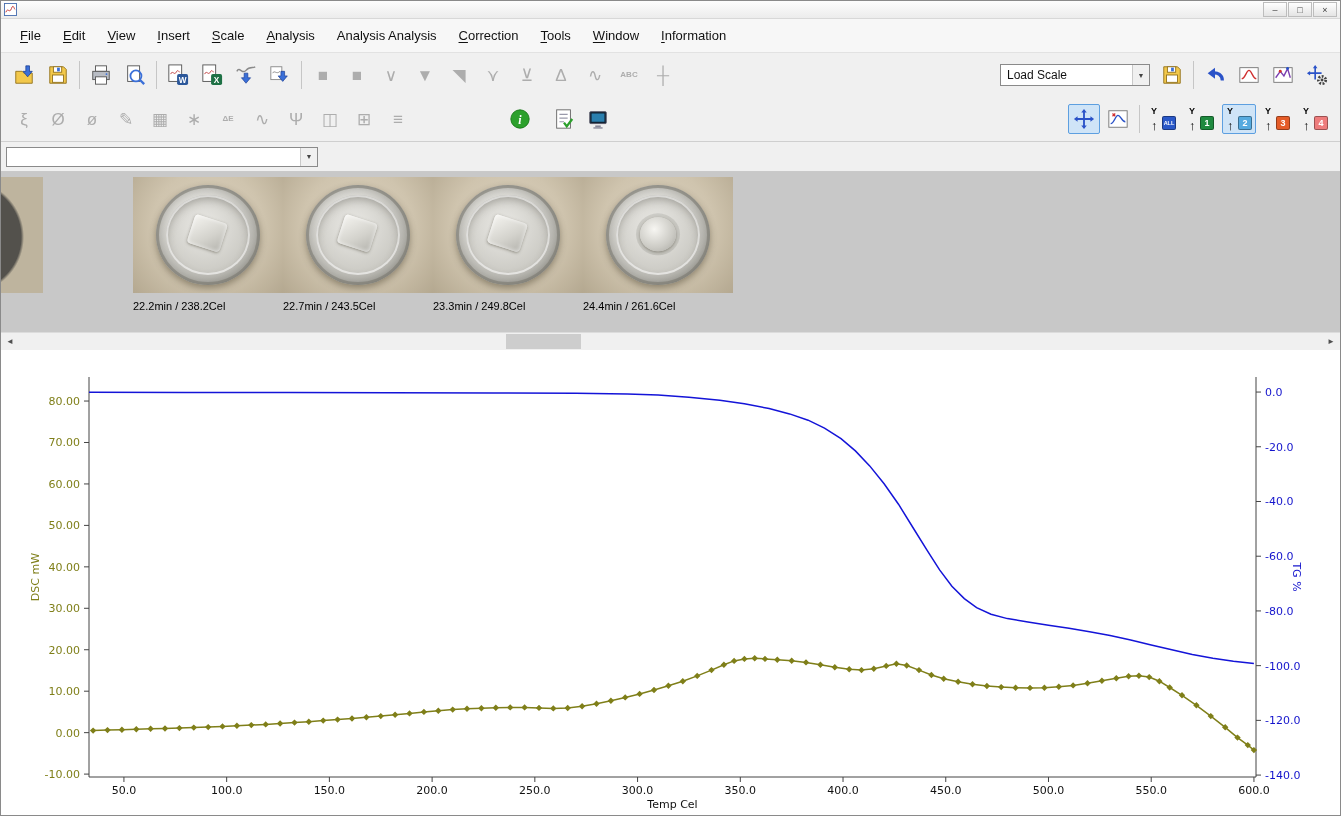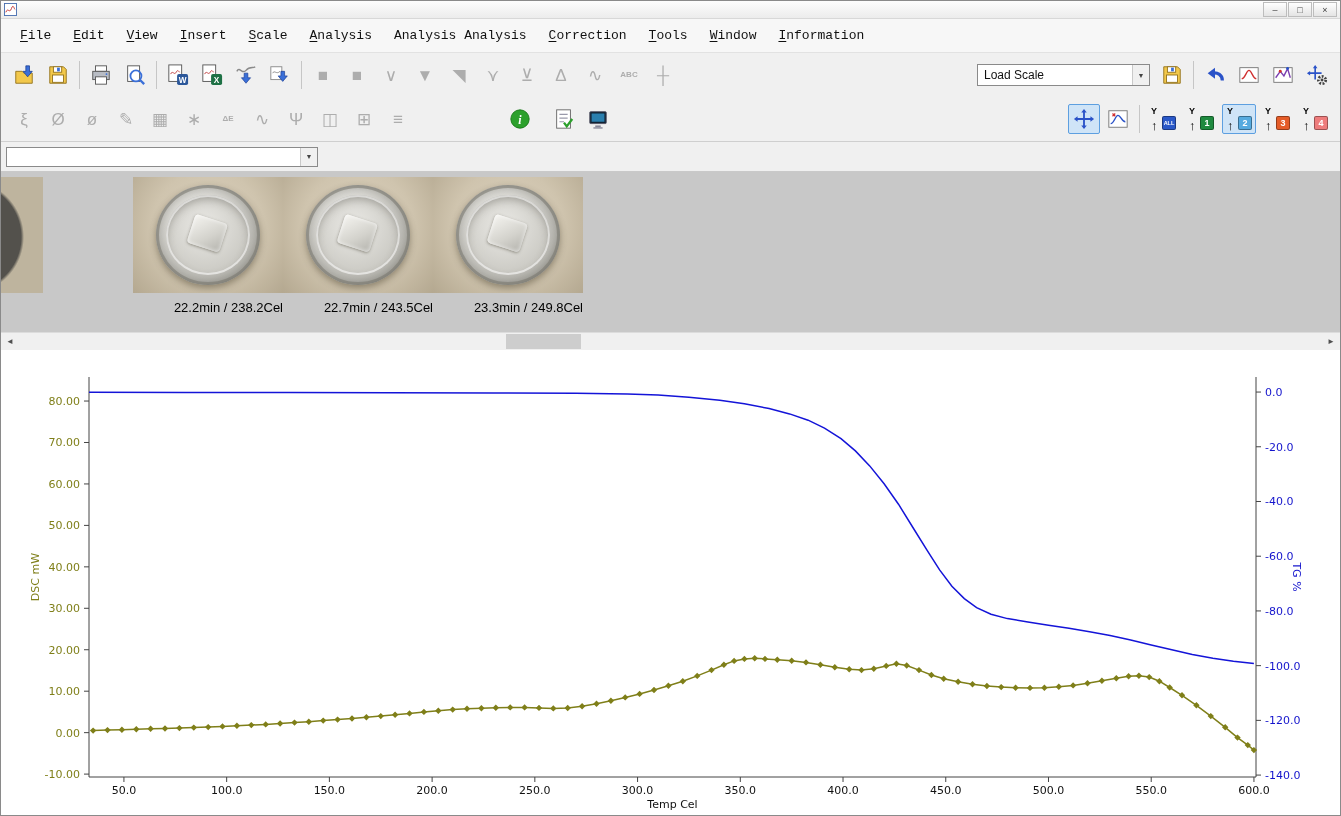--- a/index.html
+++ b/index.html
@@ -14,36 +14,36 @@
   
   .titlebar { height:18px; flex:0 0 18px; background:linear-gradient(#fdfdfd,#ececec);
     display:flex; align-items:center; padding:0 3px; border-bottom:1px solid #d8d8d8; }
   .app-icon { width:13px; height:13px; margin-right:4px; }
   .title-text { flex:1; font-size:10px; color:#333; }
   .win-btn { width:24px; height:15px; margin-left:1px; display:flex; align-items:center; justify-content:center;
     font-size:9px; color:#444; background:linear-gradient(#fff,#e4e4e4); border:1px solid #bdbdbd; cursor:default; }
   
   .menubar { height:34px; flex:0 0 34px; display:flex; align-items:center; background:#f7f7f7;
     border-bottom:1px solid #e2e2e2; padding-left:8px; }
-  .menu-item { padding:0 11px; font-size:13px; color:#111; cursor:default;font-family:Liberation Mono, monospace; }
+  .menu-item { padding:0 11px; font-size:13px; color:#111; cursor:default; }
   .menu-item u { text-underline-offset:2px; }
   
   .toolbar { background:#f0f0f0; border-bottom:1px solid #cfcfcf; flex:0 0 88px; }
   .tb-row { display:flex; align-items:center; height:44px; padding:0 6px; }
   .tb-btn { width:32px; height:30px; flex:0 0 auto; display:flex; align-items:center; justify-content:center;
     margin:0 1px; border:1px solid transparent; border-radius:2px; cursor:default; position:relative; }
   .tb-btn svg { width:22px; height:22px; }
   .tb-btn .glyph { font-size:17px; line-height:1; color:#a2a2a2; }
   .tb-btn .glyph.small { font-size:8px; font-weight:bold; letter-spacing:0; }
   .tb-btn.disabled .glyph { color:#adadad; }
   .tb-btn.selected { background:#cfe4f7; border-color:#5d9fe0; }
   .tb-sep { width:1px; height:28px; background:#c6c6c6; margin:0 4px; flex:0 0 1px; }
   .tb-spacer { flex:1 1 auto; }
   .tb-gap { flex:0 0 auto; height:1px; }
-  .tb-select { width:173px; height:22px; background:#fff; border:1px solid #8a8a8a; display:flex;
+  .tb-select { width:150px; height:22px; background:#fff; border:1px solid #8a8a8a; display:flex;
     align-items:center; font-size:12px; padding-left:6px; margin-right:5px; color:#111; flex:0 0 auto; }
   .sel-text { flex:1; white-space:nowrap; overflow:hidden; }
   .sel-arrow { width:17px; height:100%; display:flex; align-items:center; justify-content:center;
     border-left:1px solid #c9c9c9; background:#f0f0f0; font-size:7px; color:#444; }
   
   .ybtn { width:34px; margin:0 2px; }
   .y-label { position:absolute; left:4px; top:1px; font-size:9px; font-weight:bold; color:#000; }
   .y-arrow { position:absolute; left:4px; bottom:1px; font-size:13px; font-weight:bold; color:#000; line-height:1; }
   .y-badge { position:absolute; right:3px; bottom:3px; width:14px; height:14px; border-radius:2px;
     color:#fff; font-size:9px; font-weight:bold; display:flex; align-items:center; justify-content:center;
@@ -67,21 +67,21 @@
   .pan::before { content:""; position:absolute; left:10px; top:10px; right:10px; bottom:10px; border-radius:50%;
     background:radial-gradient(circle at 45% 40%, #eae9e5 0%, #cbcac4 70%, #b0afa9 100%);
     box-shadow:inset 0 0 0 2px rgba(255,255,255,.55), inset 0 4px 9px rgba(80,78,70,.4); }
   .sample { position:absolute; left:50%; top:50%; z-index:2; }
   .sample.square { width:34px; height:30px; transform:translate(-52%,-56%) rotate(18deg); border-radius:4px;
     background:linear-gradient(135deg, #f5f4f0 0%, #d3d2cc 60%, #b4b3ad 100%);
     box-shadow:0 1px 3px rgba(70,65,50,.5), inset 0 0 4px rgba(255,255,255,.75); }
   .sample.round { width:36px; height:34px; transform:translate(-50%,-52%); border-radius:50%;
     background:radial-gradient(circle at 40% 35%, #f7f6f2 0%, #cccbc5 60%, #a7a6a0 100%);
     box-shadow:0 1px 3px rgba(70,65,50,.5), 0 0 0 4px rgba(140,138,130,.25); }
-  .caption { text-align:right; font-size:13px; color:#000; margin-top:7px;
+  .caption { text-align:left; font-size:11px; color:#000; margin-top:7px;
     font-family:"Liberation Sans", sans-serif; }
   
   .hscroll { height:18px; flex:0 0 18px; background:#f0f0f0; border-top:1px solid #dcdcdc; position:relative; }
   .hs-arrow { position:absolute; top:0; width:18px; height:17px; display:flex; align-items:center;
     justify-content:center; font-size:8px; color:#505050; background:#f0f0f0; }
   .hs-left { left:0; } .hs-right { right:0; }
   .hs-thumb { position:absolute; left:505px; top:1px; width:75px; height:15px; background:#cdcdcd; }
   
   .chart-section { flex:1 1 auto; background:#fff; }
   #chart text { font-family:"DejaVu Sans", sans-serif; }
@@ -385,20 +385,28 @@
       </div>
       <div class="caption">22.7min / 243.5Cel</div>
     </div>
     <div class="tile">
       <div class="photo">
         <div class="pan">
           <div class="sample square"></div>
         </div>
       </div>
       <div class="caption">23.3min / 249.8Cel</div>
+    </div>
+    <div class="tile">
+      <div class="photo">
+        <div class="pan">
+          <div class="sample round"></div>
+        </div>
+      </div>
+      <div class="caption">24.4min / 261.6Cel</div>
     </div>
   </div>
 
 <div class="hscroll">
   <div class="hs-arrow hs-left">◄</div>
   <div class="hs-thumb"></div>
   <div class="hs-arrow hs-right">►</div>
 </div>
 
 <div class="chart-section">

